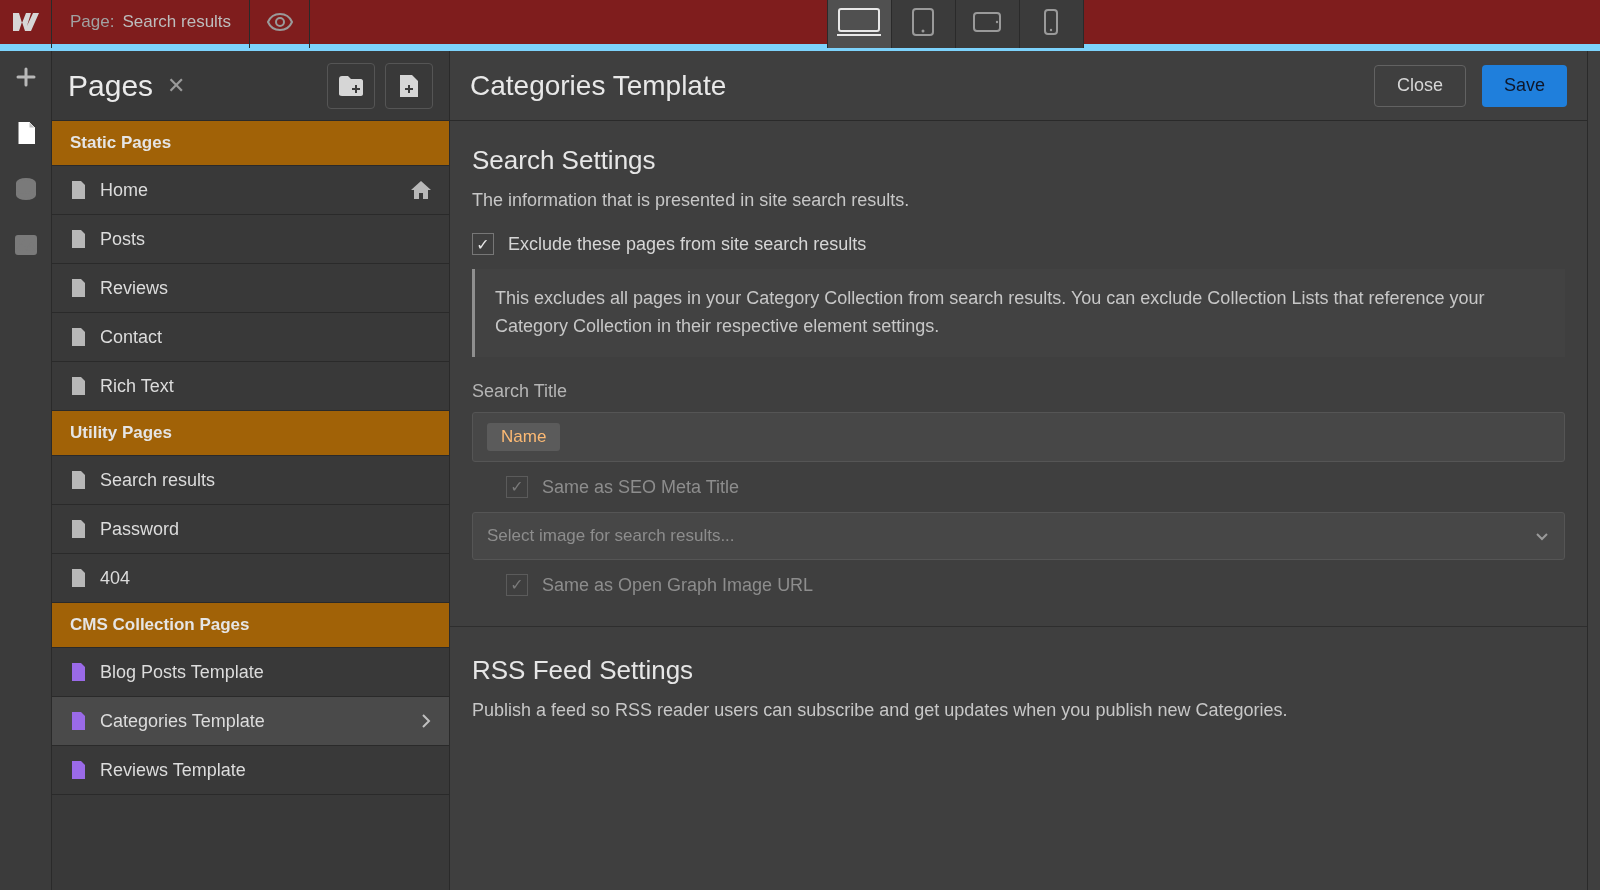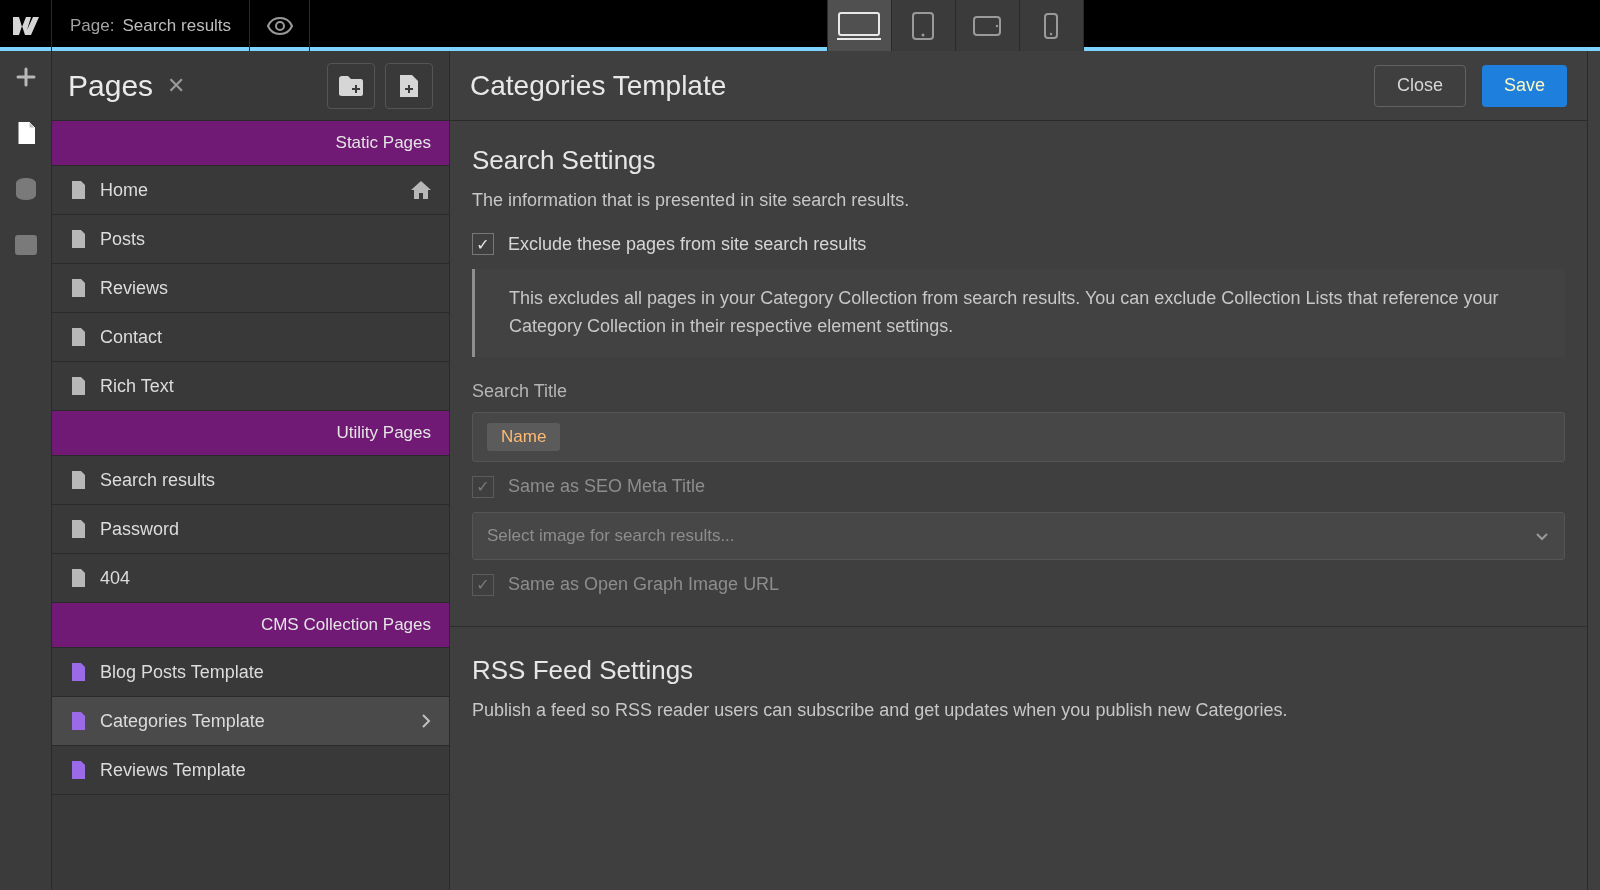--- a/index.html
+++ b/index.html
@@ -8,23 +8,24 @@
   background: #2e2e2e;
   color: #d6d6d6;
   width: 1600px;
   height: 890px;
   overflow: hidden;
 }
 
 
 .topbar {
   display: flex;
+  align-items: center;
   height: 51px;
-  background: #000000;
-  border-bottom: 4px solid #7dd3fc;
+  background: #7f1d1d;
+  border-bottom: 7px solid #7dd3fc;
 }
 .logo-cell {
   width: 52px;
   height: 51px;
   display: flex;
   align-items: center;
   justify-content: center;
   border-right: 1px solid #2a2a2a;
 }
 .page-label-cell {
@@ -126,25 +127,24 @@
   border-radius: 4px;
   display: flex;
   align-items: center;
   justify-content: center;
   margin-left: 10px;
 }
 
 .section-title {
   padding: 12px 18px;
   font-size: 17px;
-  font-weight: 400;
+  font-weight: 700;
   color: #e5e5e5;
   border-bottom: 1px solid #2a2a2a;
-  background: #701a75;
-  text-align: right;
+  background: #a16207;
 }
 
 .page-item {
   display: flex;
   align-items: center;
   padding: 0 18px;
   height: 49px;
   border-bottom: 1px solid #2a2a2a;
   font-size: 18px;
   color: #dcdcdc;
@@ -194,21 +194,21 @@
   align-items: center;
   margin-left: 16px;
 }
 .btn-secondary {
   border: 1px solid #626262;
   background: transparent;
   color: #d6d6d6;
 }
 .btn-primary {
   background: #1f7fdc;
-  color: #fef9c3;
+  color: #0f172a;
 }
 
 .settings-body {
   flex: 1;
   padding: 24px 22px 30px 22px;
   overflow: auto;
 }
 
 .section-block {
   margin-bottom: 30px;
@@ -220,47 +220,47 @@
   margin-bottom: 14px;
 }
 .block-subtitle {
   font-size: 18px;
   color: #c7c7c7;
   margin-bottom: 22px;
 }
 
 .chk-row {
   display: flex;
-  align-items: center;
+  align-items: flex-end;
   gap: 14px;
   margin: 14px 0;
 }
 .chk {
   width: 22px;
   height: 22px;
   border: 1px solid #777;
   display: flex;
   align-items: center;
   justify-content: center;
   flex-shrink: 0;
 }
 .chk.checked::after {
   content: "✓";
   color: #e8e8e8;
   font-size: 16px;
 }
-.chk-row.muted { color: #8d8d8d; }
+.chk-row.muted { color: #8d8d8d; margin-left: 34px; }
 .chk-row.muted .chk { border-color: #5b5b5b; }
 .chk-row.muted .chk.checked::after { color: #7a7a7a; }
 .chk-label { font-size: 18px; }
 
 .info-callout {
   border-left: 3px solid #8f8f8f;
   background: #424242;
-  padding: 16px 34px;
+  padding: 16px 20px;
   font-size: 18px;
   line-height: 1.55;
   color: #c7c7c7;
   margin: 12px 0 24px 0;
 }
 
 .field-label {
   font-size: 18px;
   color: #b5b5b5;
   margin: 20px 0 10px 0;

